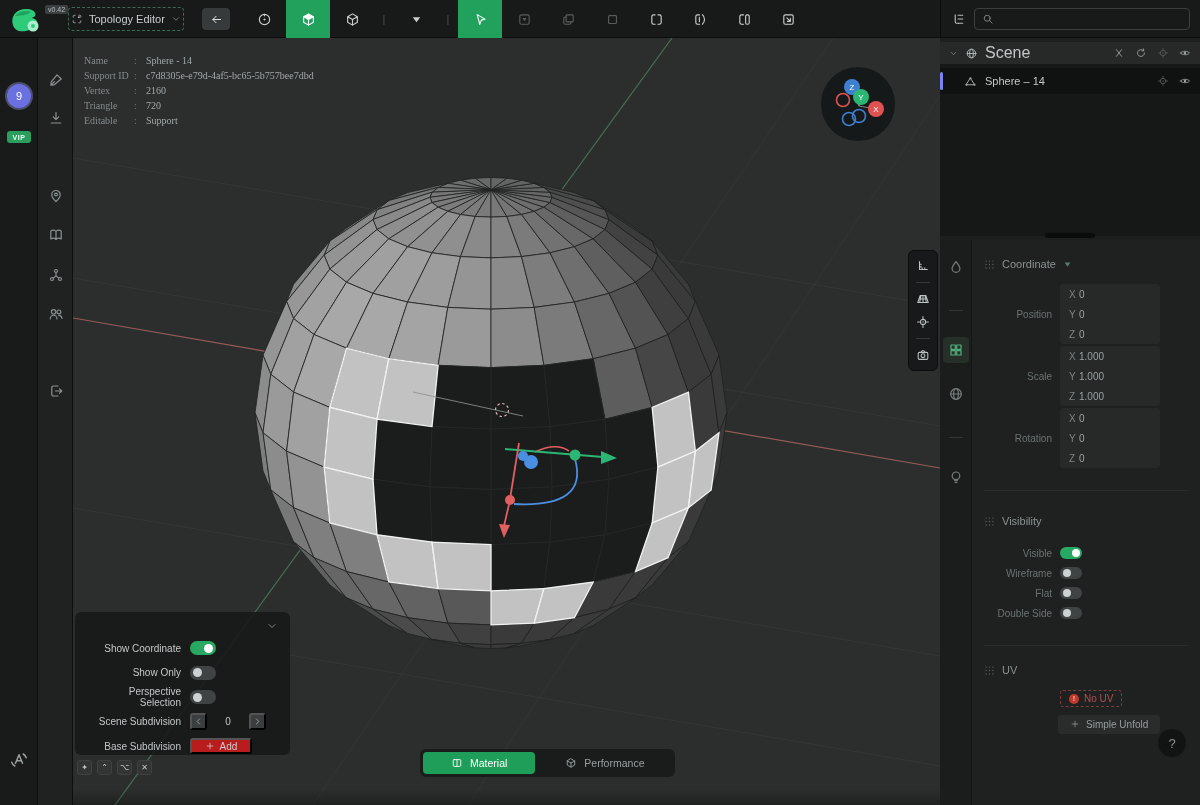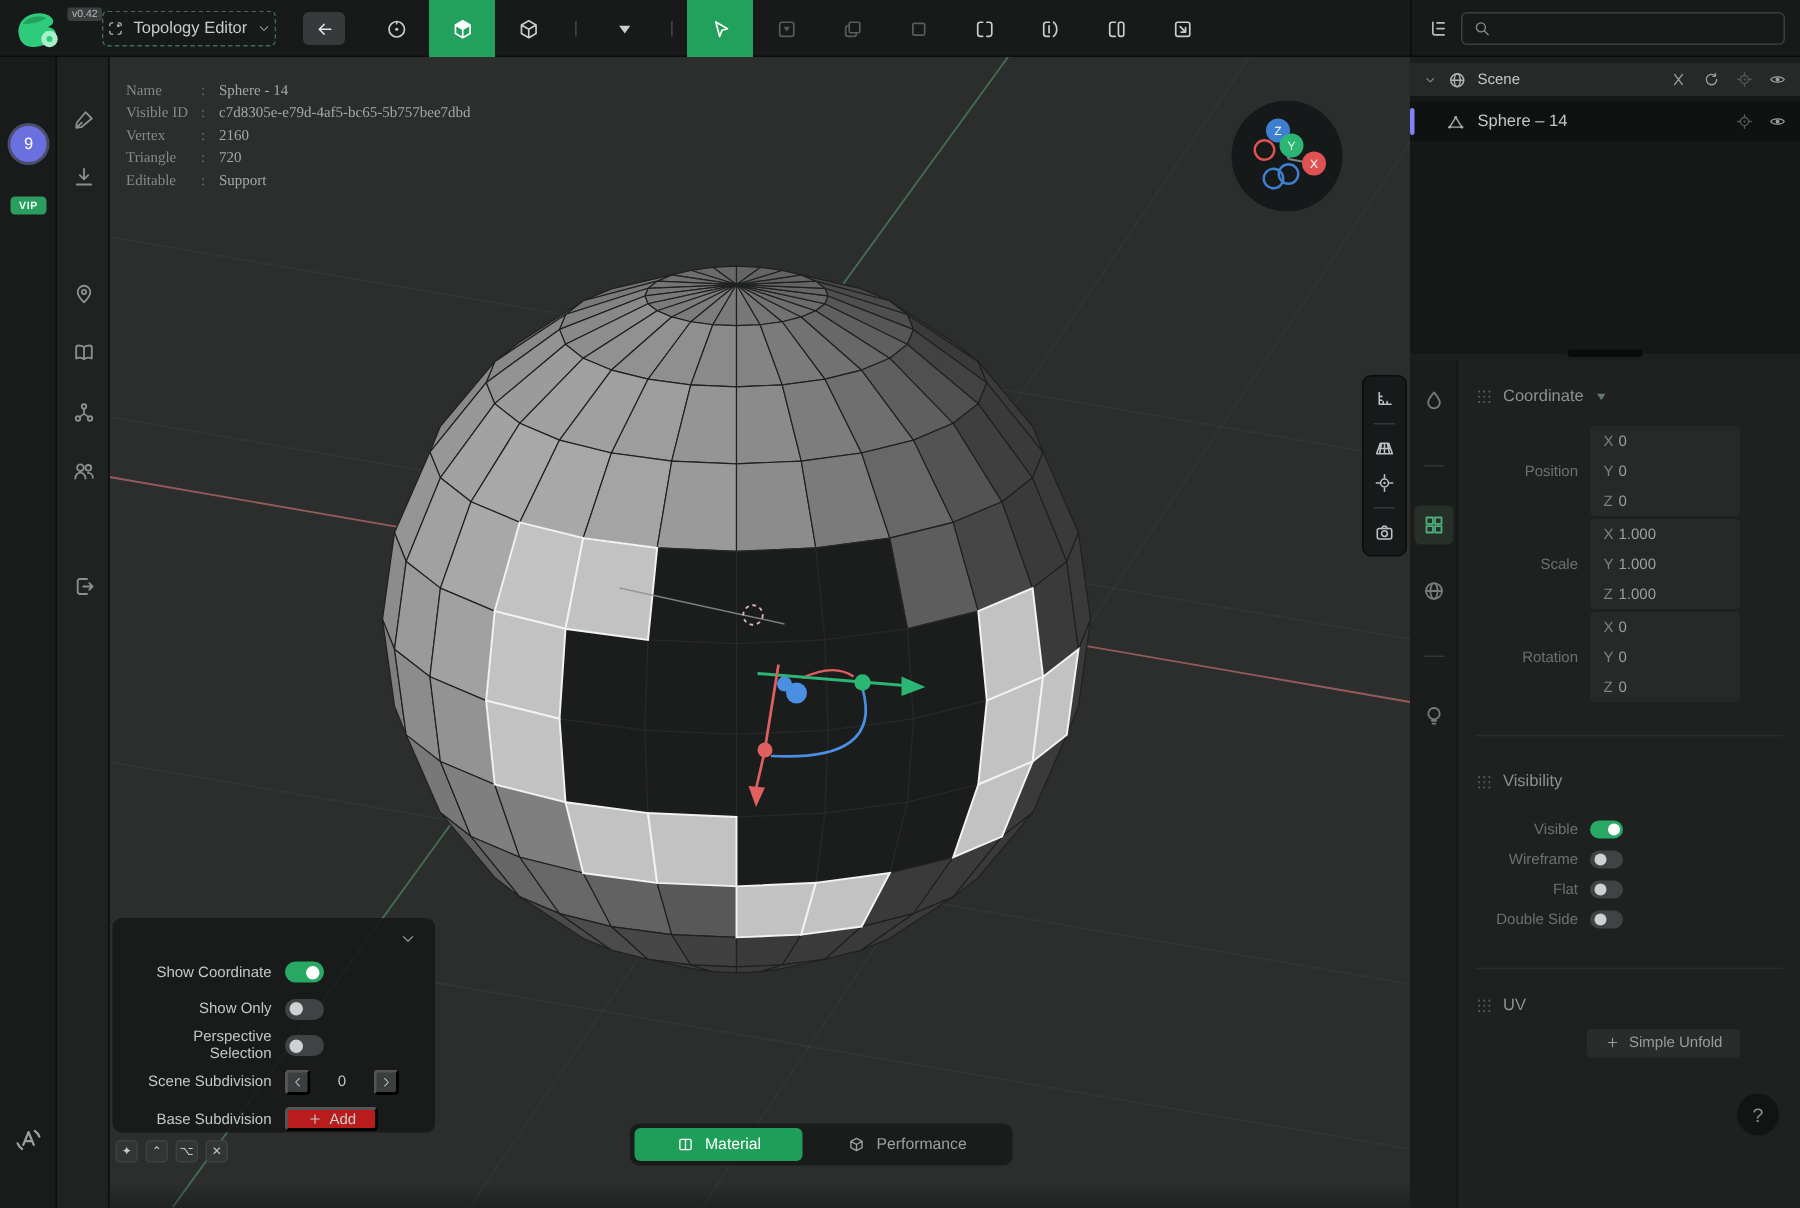--- a/index.html
+++ b/index.html
@@ -99,21 +99,21 @@
     color:#9aa0a0; font-size:10.5px; cursor:pointer; }
   .tab .ico { width:12px; height:12px; }
   .tab.active { background:#1e9e58; color:#fff; }
 
   
   .right-panel { position:absolute; left:940px; top:38px; width:260px; height:767px; background:#1d1f1f; z-index:20; }
   .scene-header { position:absolute; left:0; top:4px; width:260px; height:22px; background:#272929;
     display:flex; align-items:center; padding:0 9px; gap:7px; }
   .scene-header .chev { width:9px; height:9px; color:#8a9090; cursor:pointer; }
   .scene-header .s-ico { width:13px; height:13px; color:#b0b6b6; }
-  .scene-title { flex:1; color:#c3c7c7; font-size:10px; }
+  .scene-title { flex:1; color:#c3c7c7; font-size:16px; }
   .scene-actions { display:flex; gap:10px; align-items:center; }
   .scene-actions .ico { width:12px; height:12px; color:#9aa0a0; cursor:pointer; }
   .scene-actions .dim { color:#545858; }
   .scene-area { position:absolute; left:0; top:26px; width:260px; height:172px; background:#161818; }
   .scene-row { position:absolute; left:0; top:4px; width:260px; height:26px; background:#101212;
     display:flex; align-items:center; padding:0 9px 0 24px; gap:8px; cursor:pointer; }
   .sel-bar { position:absolute; left:0; top:4px; width:3px; height:18px; border-radius:2px; background:#7f82f2; }
   .scene-row .m-ico { width:13px; height:13px; color:#a6acac; }
   .scene-row .name { flex:1; color:#c3c7c7; font-size:11px; }
   .scroll-handle { position:absolute; left:105px; top:195px; width:50px; height:5px; background:#0a0b0b; border-radius:3px; cursor:pointer; }
@@ -517,21 +517,21 @@
       <circle cx="437" cy="462" r="5" fill="#e06060"></circle>
       <line x1="437" y1="462" x2="431" y2="488" stroke="#e06060" stroke-width="1.8"></line>
       <polygon points="426,486 431,500 437,487" fill="#e06060"></polygon>
       <circle cx="502" cy="417" r="5.5" fill="#2bb673"></circle>
       <circle cx="450" cy="418" r="5" fill="#4a8fe2"></circle>
       <circle cx="458" cy="424" r="7" fill="#4a8fe2"></circle>
     </svg>
 
   <div class="info-overlay" id="info-overlay">
       <div class="info-row"><span class="k">Name</span><span class="c">:</span><span class="v">Sphere - 14</span></div>
-      <div class="info-row"><span class="k">Visible ID</span><span class="c">:</span><span class="v">c7d8305e-e79d-4af5-bc65-5b757bee7dbd</span></div>
+      <div class="info-row"><span class="k">Support ID</span><span class="c">:</span><span class="v">c7d8305e-e79d-4af5-bc65-5b757bee7dbd</span></div>
       <div class="info-row"><span class="k">Vertex</span><span class="c">:</span><span class="v">2160</span></div>
       <div class="info-row"><span class="k">Triangle</span><span class="c">:</span><span class="v">720</span></div>
       <div class="info-row"><span class="k">Editable</span><span class="c">:</span><span class="v">Support</span></div>
     </div>
 
   <svg class="orient-gizmo" id="orient-gizmo" viewBox="0 0 80 80">
       <circle cx="40" cy="40" r="37" fill="rgba(18,21,21,0.85)"></circle>
       <line x1="41" y1="42" x2="34" y2="24" stroke="#7d8383" stroke-width="1.2"></line>
       <line x1="41" y1="42" x2="43" y2="33" stroke="#7d8383" stroke-width="1.2"></line>
       <line x1="41" y1="42" x2="57" y2="45" stroke="#7d8383" stroke-width="1.2"></line>
@@ -900,20 +900,26 @@
                 <circle cx="13" cy="8" r="1"></circle>
                 <circle cx="3" cy="13" r="1"></circle>
                 <circle cx="8" cy="13" r="1"></circle>
                 <circle cx="13" cy="13" r="1"></circle>
               </g>
             </svg>
           </span>
         <span class="sec-title">UV</span>
       </div>
       <div>
+        <span class="no-uv">
+          <span class="wdot">!</span>
+          <span class="wtxt">No UV</span>
+        </span>
+      </div>
+      <div>
         <span class="unfold-btn">
           <span class="ico">
               <svg viewBox="0 0 16 16" fill="none" stroke="currentColor" stroke-width="1.2" stroke-linecap="round" stroke-linejoin="round">
                 <path d="M8 3.5 v9 M3.5 8 h9"></path>
               </svg>
             </span>
           <span>Simple Unfold</span>
         </span>
       </div>
     </div>

